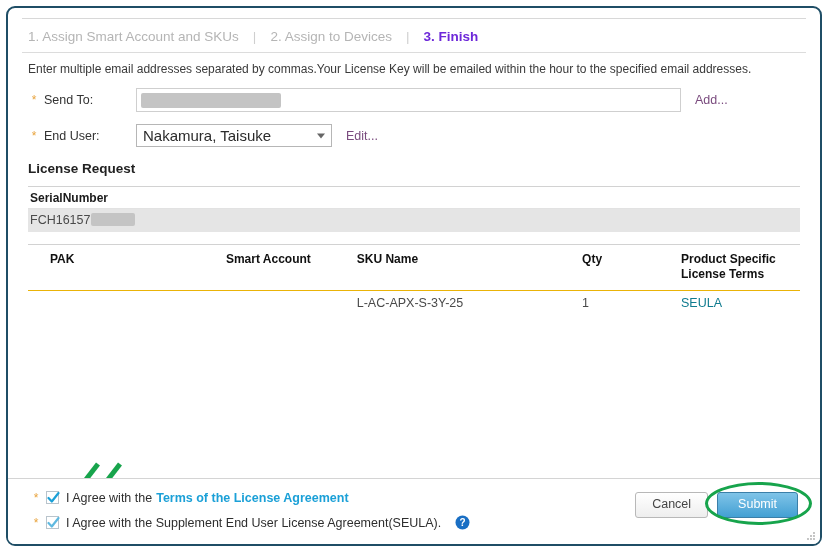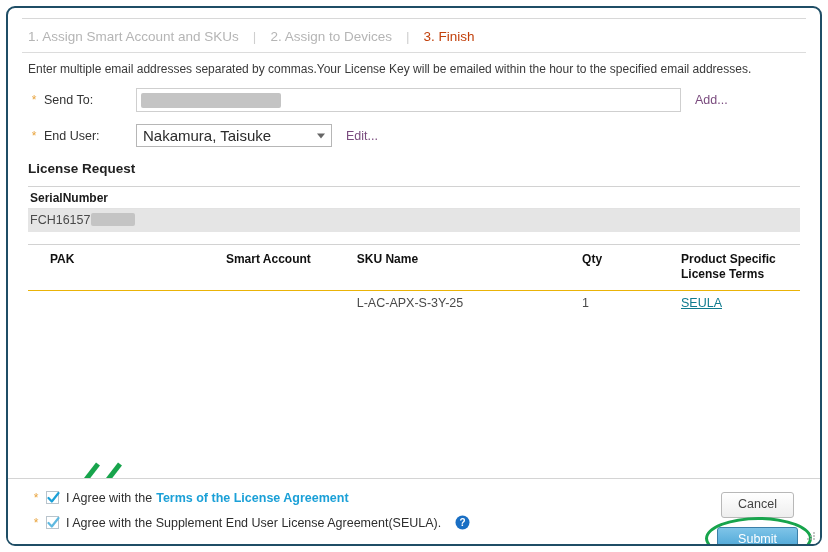--- a/index.html
+++ b/index.html
@@ -53,22 +53,22 @@
     display: flex;
     align-items: flex-end;
     padding: 10px 20px 8px 20px;
     font-size: 13.5px;
   }
   .step {
     color: #b5b5b5;
     white-space: nowrap;
   }
   .step.active {
-    color: #c2410c;
-    font-weight: normal;
+    color: #6d28d9;
+    font-weight: bold;
   }
   .step-sep {
     color: #cfcfcf;
     margin: 0 14px;
   }
   .steps-rule {
     margin: 0 14px;
     height: 1px;
     background: #dcdcdc;
   }
@@ -200,21 +200,20 @@
     font-size: 12.5px;
   }
   .row-shaded td { background: #f4f6f7; }
   .col-pak { width: 200px; padding-left: 22px !important; }
   .col-sa  { width: 132px; }
   .col-sku { width: 228px; }
   .col-qty { width: 100px; }
   .col-terms { width: 120px; }
   .link-seula {
     color: #0f7b8f;
-    text-decoration: underline;
     font-size: 12.5px;
     cursor: pointer;
     margin-top: 24px;
   }
 
   
   .arrows {
     position: absolute;
     left: 46px;
     top: 452px;
@@ -264,21 +263,20 @@
     cursor: pointer;
     display: inline-flex;
   }
 
   .btn-group {
     position: absolute;
     right: 22px; top: 13px;
     display: flex;
     align-items: center;
     gap: 9px;
-    flex-direction: column;
   }
   .btn {
     font-size: 12.5px;
     padding: 4px 16px 5px 16px;
     border-radius: 3px;
     cursor: pointer;
     line-height: 1.2;
   }
   .btn-grey {
     border: 1px solid #b8b8b8;

